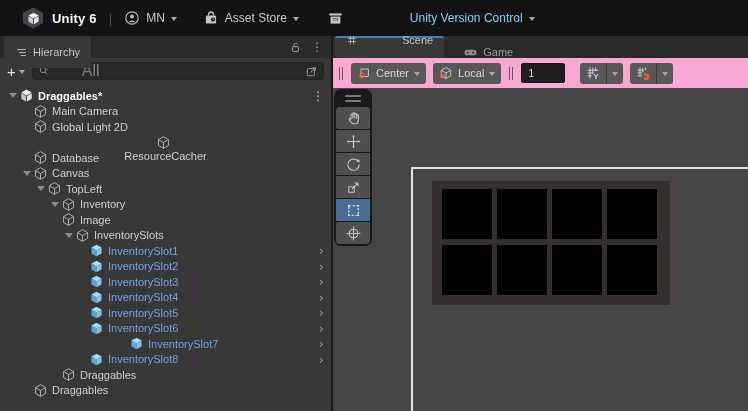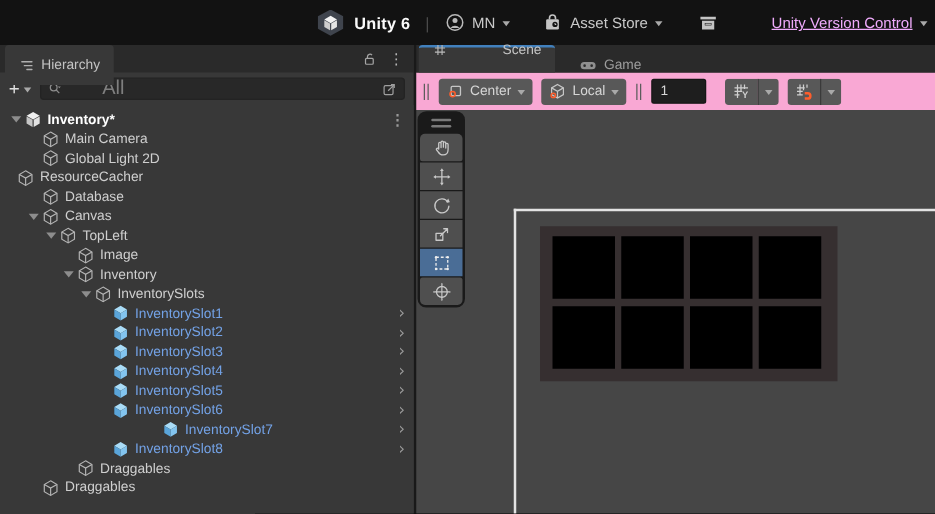--- a/index.html
+++ b/index.html
@@ -3,21 +3,21 @@
 <meta charset="utf-8">
 <style>
   * { margin:0; padding:0; box-sizing:border-box; }
   html,body { background:#000; }
   .app {
     position:relative; width:748px; height:411px; overflow:hidden;
     font-family:"Liberation Sans", sans-serif; background:#191919;
     -webkit-font-smoothing:antialiased; color:#cdcdcd;
   }
   
-  .topbar { height:36px; background:#121212; display:flex; align-items:center; padding:0 6px;justify-content:flex-end; }
+  .topbar { height:36px; background:#121212; display:flex; align-items:center; padding:0 22px; }
   .logo-badge { width:22px; height:21px; background:#3f444d; display:flex; align-items:center; justify-content:center;
     clip-path:polygon(50% 0,96% 26%,96% 74%,50% 100%,4% 74%,4% 26%); }
   .brand { font-size:13px; font-weight:bold; color:#fafafa; margin-left:8px; letter-spacing:.2px; }
   .tb-divider { color:#4a4a4a; margin:0 12px; font-size:13px; }
   .tb-btn { display:flex; align-items:center; gap:6px; font-size:12px; color:#c9c9c9; cursor:default; }
   .caret { width:0; height:0; border-left:3.5px solid transparent; border-right:3.5px solid transparent; border-top:4.5px solid #a9a9a9; margin-top:1px; }
   
   .panels { display:flex; height:375px; }
   .left-panel { width:331px; display:flex; flex-direction:column; background:#383838; }
   .panel-gap { width:2px; background:#191919; }
@@ -108,21 +108,21 @@
       <span class="caret"></span>
     </div>
     <div class="tb-btn" style="margin-left:28px;">
       <svg width="17" height="17" viewBox="0 0 16 16">
         <rect x="2.2" y="3.2" width="11.6" height="2" fill="#c4c4c4"></rect>
         <path d="M3.4 6.2h9.2v6.6H3.4z" fill="#c4c4c4"></path>
         <rect x="5.5" y="7.9" width="5" height="1.8" fill="#121212"></rect>
         <rect x="5.9" y="8.3" width="4.2" height="1" fill="#c4c4c4"></rect>
       </svg>
     </div>
-    <div class="tb-btn" style="margin-left:42px; color:#f0abfc;text-decoration:underline;">
+    <div class="tb-btn" style="margin-left:66px; color:#7dd3fc;">
       <span>Unity Version Control</span>
       <span class="caret"></span>
     </div>
   </div>
 
   <div class="panels">
 
     <div class="left-panel">
       <div class="tabstrip">
         <div class="tab active" style="margin-left:4px;">
@@ -162,21 +162,21 @@
             <span class="fold">
               <span class="tri-down"></span>
             </span>
             <span class="obj-icon">
               <svg width="15" height="15" viewBox="0 0 16 16">
                 <path d="M8 1.6 13.6 4.8 8 8 2.4 4.8Z" fill="#f0f0f0"></path>
                 <path d="M2.4 5.5 7.5 8.4v6L2.4 11.5Z" fill="#c6c6c6"></path>
                 <path d="M13.6 5.5 8.5 8.4v6l5.1-2.9Z" fill="#e2e2e2"></path>
               </svg>
             </span>
-            <span class="hlabel">Inventory*</span>
+            <span class="hlabel">Draggables*</span>
             <span class="row-right kebab">⋮</span>
           </div>
           <div class="hrow" style="padding-left: 20px;">
             <span class="fold"></span>
             <span class="obj-icon">
               <svg width="15" height="15" viewBox="0 0 16 16">
                 <path d="M8 1.8 13.4 4.9v6.2L8 14.2 2.6 11.1V4.9Z" fill="none" stroke="#b4b4b4"></path>
                 <path d="M2.6 4.9 8 8l5.4-3.1M8 8v6.2" fill="none" stroke="#b4b4b4"></path>
               </svg>
             </span>
@@ -185,21 +185,21 @@
           <div class="hrow" style="padding-left: 20px;">
             <span class="fold"></span>
             <span class="obj-icon">
               <svg width="15" height="15" viewBox="0 0 16 16">
                 <path d="M8 1.8 13.4 4.9v6.2L8 14.2 2.6 11.1V4.9Z" fill="none" stroke="#b4b4b4"></path>
                 <path d="M2.6 4.9 8 8l5.4-3.1M8 8v6.2" fill="none" stroke="#b4b4b4"></path>
               </svg>
             </span>
             <span class="hlabel">Global Light 2D</span>
           </div>
-          <div class="hrow" style="">
+          <div class="hrow" style=" flex-direction: column;">
             <span class="fold"></span>
             <span class="obj-icon">
               <svg width="15" height="15" viewBox="0 0 16 16">
                 <path d="M8 1.8 13.4 4.9v6.2L8 14.2 2.6 11.1V4.9Z" fill="none" stroke="#b4b4b4"></path>
                 <path d="M2.6 4.9 8 8l5.4-3.1M8 8v6.2" fill="none" stroke="#b4b4b4"></path>
               </svg>
             </span>
             <span class="hlabel">ResourceCacher</span>
           </div>
           <div class="hrow" style="padding-left: 20px;">
@@ -230,40 +230,40 @@
             </span>
             <span class="obj-icon">
               <svg width="15" height="15" viewBox="0 0 16 16">
                 <path d="M8 1.8 13.4 4.9v6.2L8 14.2 2.6 11.1V4.9Z" fill="none" stroke="#b4b4b4"></path>
                 <path d="M2.6 4.9 8 8l5.4-3.1M8 8v6.2" fill="none" stroke="#b4b4b4"></path>
               </svg>
             </span>
             <span class="hlabel">TopLeft</span>
           </div>
           <div class="hrow" style="padding-left: 48px;">
-            <span class="fold"></span>
-            <span class="obj-icon">
-              <svg width="15" height="15" viewBox="0 0 16 16">
-                <path d="M8 1.8 13.4 4.9v6.2L8 14.2 2.6 11.1V4.9Z" fill="none" stroke="#b4b4b4"></path>
-                <path d="M2.6 4.9 8 8l5.4-3.1M8 8v6.2" fill="none" stroke="#b4b4b4"></path>
-              </svg>
-            </span>
-            <span class="hlabel">Image</span>
-          </div>
-          <div class="hrow" style="padding-left: 48px;">
             <span class="fold">
               <span class="tri-down"></span>
             </span>
             <span class="obj-icon">
               <svg width="15" height="15" viewBox="0 0 16 16">
                 <path d="M8 1.8 13.4 4.9v6.2L8 14.2 2.6 11.1V4.9Z" fill="none" stroke="#b4b4b4"></path>
                 <path d="M2.6 4.9 8 8l5.4-3.1M8 8v6.2" fill="none" stroke="#b4b4b4"></path>
               </svg>
             </span>
             <span class="hlabel">Inventory</span>
+          </div>
+          <div class="hrow" style="padding-left: 48px;">
+            <span class="fold"></span>
+            <span class="obj-icon">
+              <svg width="15" height="15" viewBox="0 0 16 16">
+                <path d="M8 1.8 13.4 4.9v6.2L8 14.2 2.6 11.1V4.9Z" fill="none" stroke="#b4b4b4"></path>
+                <path d="M2.6 4.9 8 8l5.4-3.1M8 8v6.2" fill="none" stroke="#b4b4b4"></path>
+              </svg>
+            </span>
+            <span class="hlabel">Image</span>
           </div>
           <div class="hrow" style="padding-left: 62px;">
             <span class="fold">
               <span class="tri-down"></span>
             </span>
             <span class="obj-icon">
               <svg width="15" height="15" viewBox="0 0 16 16">
                 <path d="M8 1.8 13.4 4.9v6.2L8 14.2 2.6 11.1V4.9Z" fill="none" stroke="#b4b4b4"></path>
                 <path d="M2.6 4.9 8 8l5.4-3.1M8 8v6.2" fill="none" stroke="#b4b4b4"></path>
               </svg>

